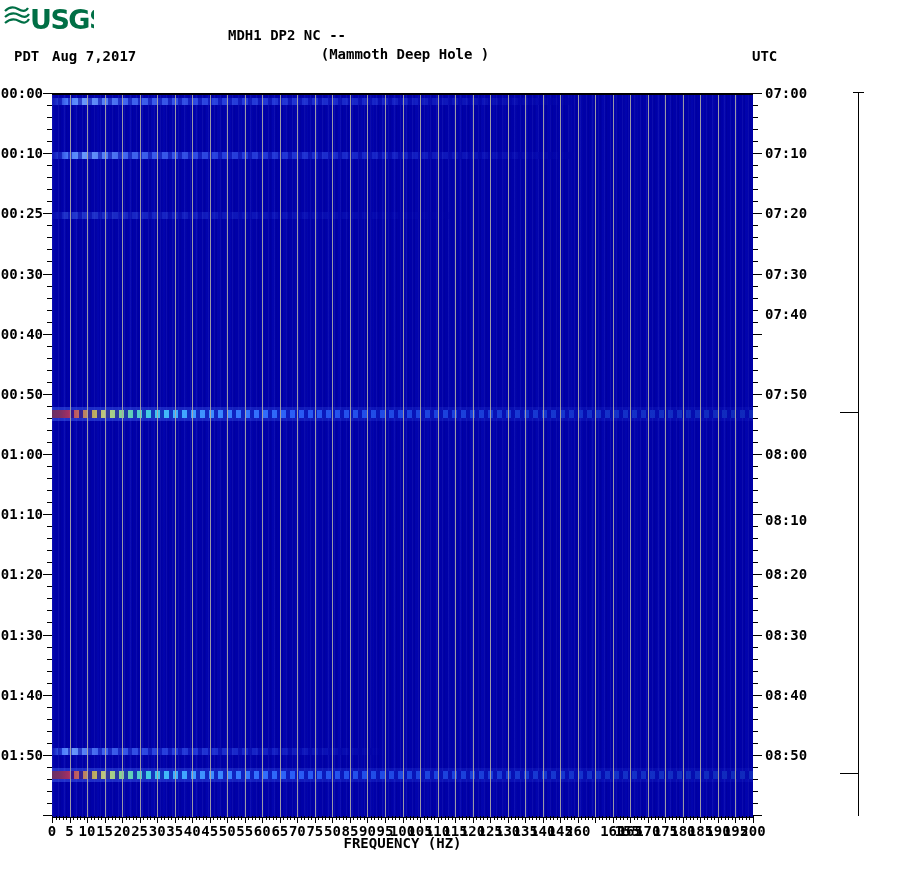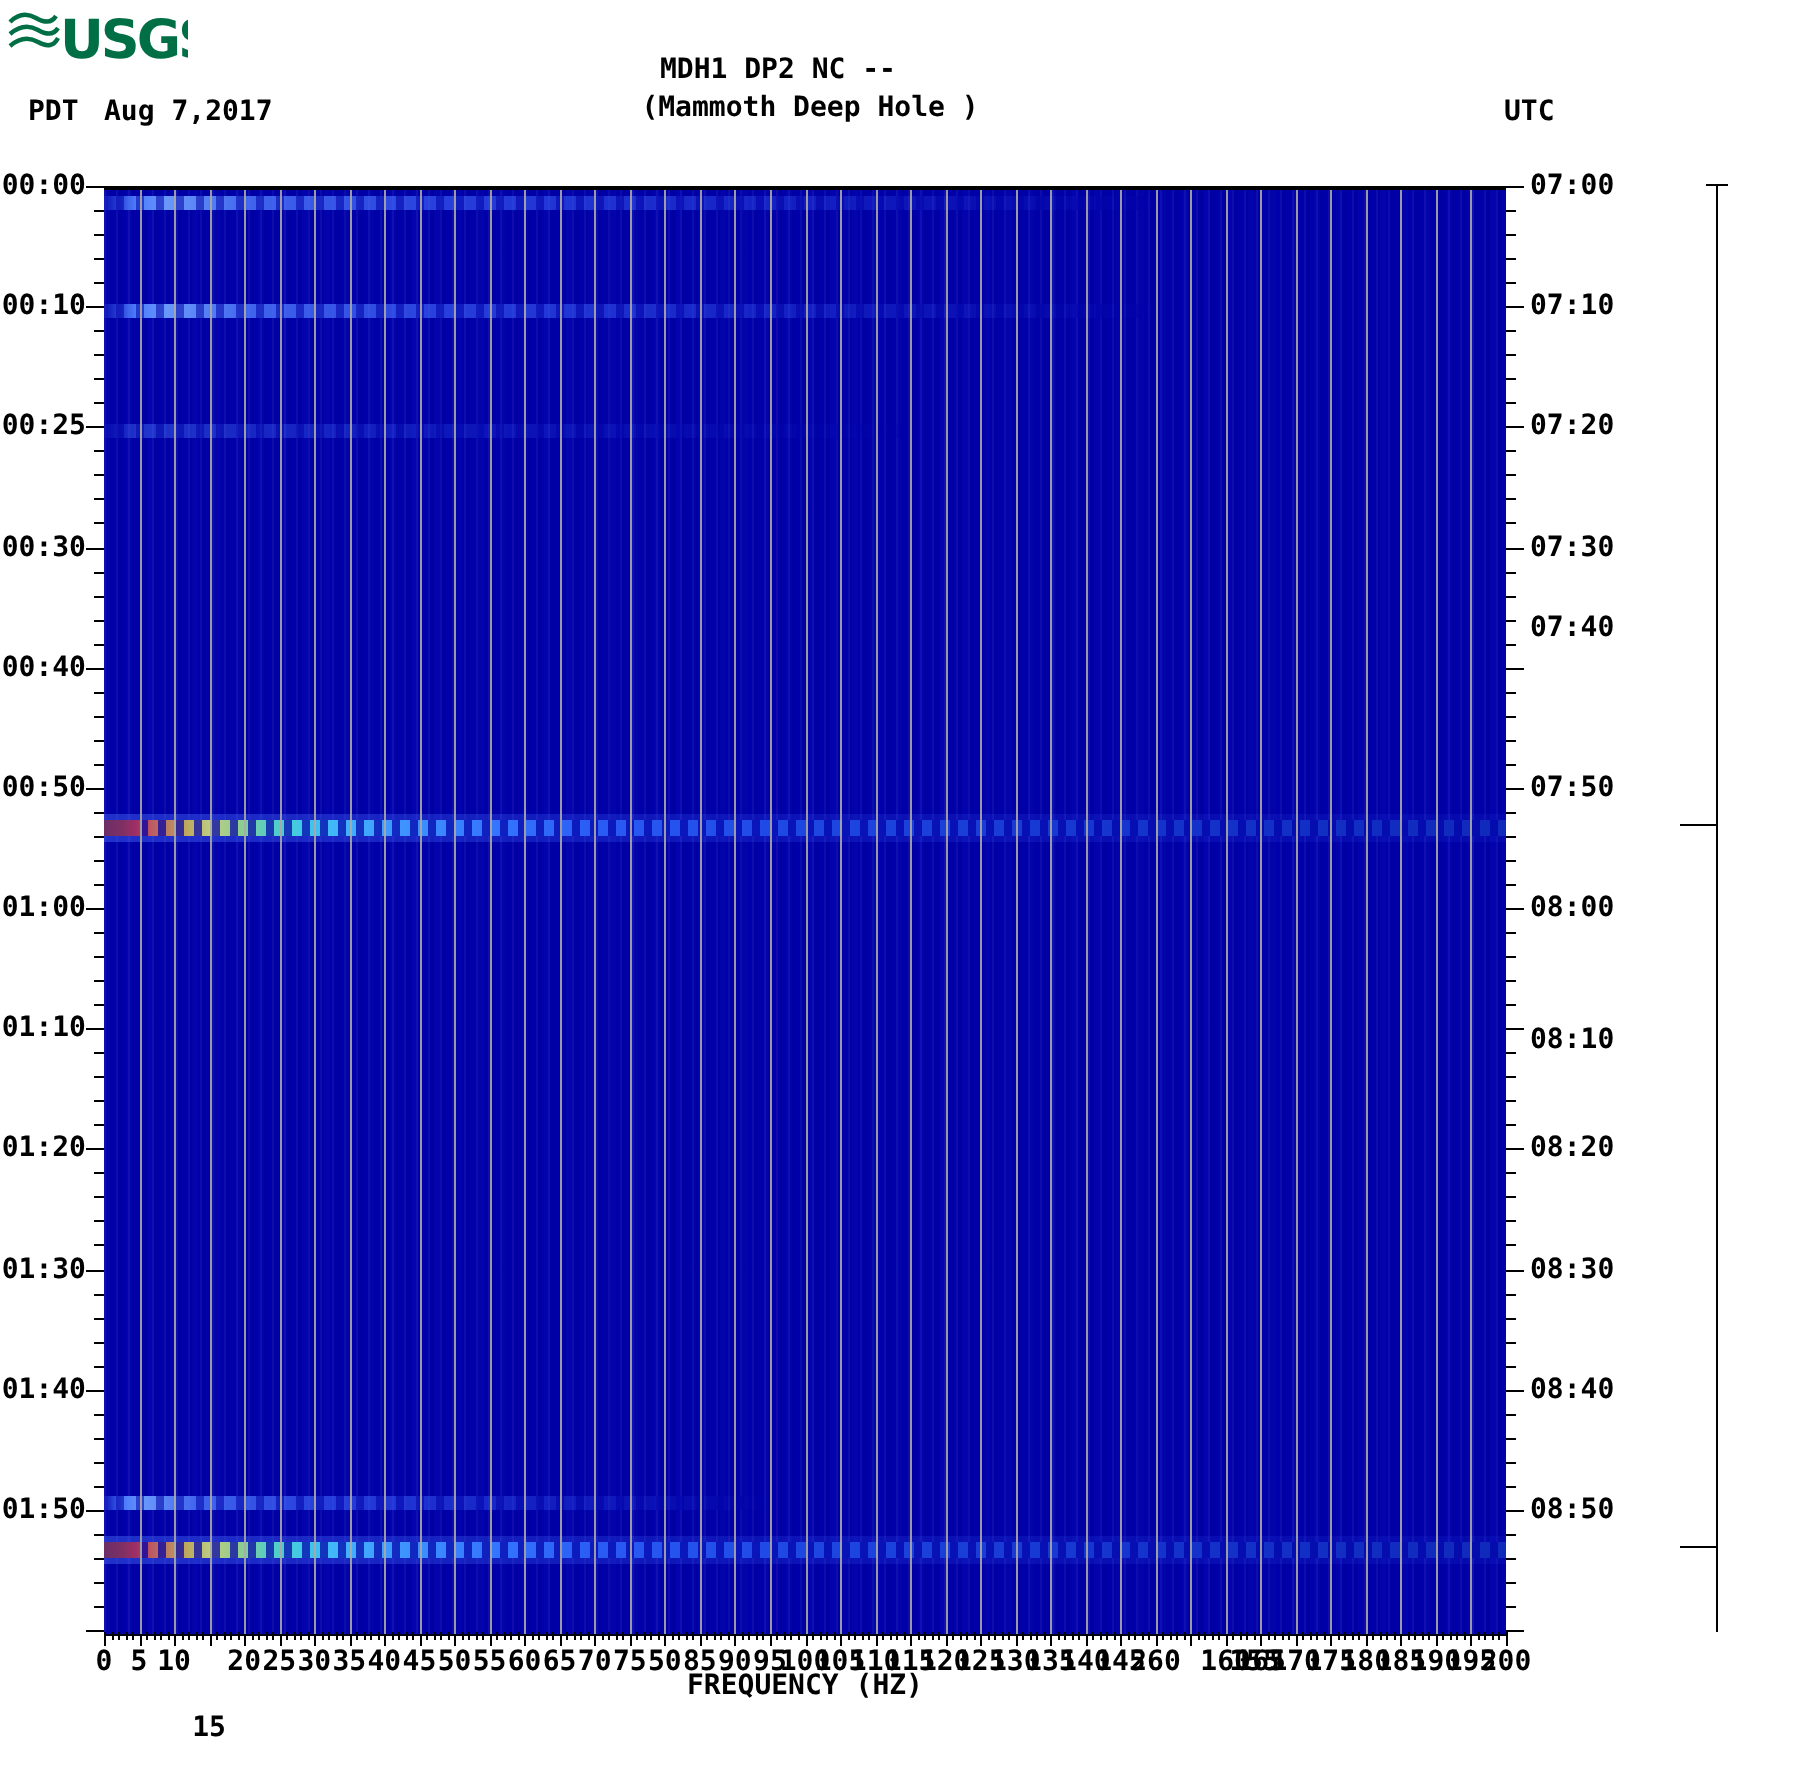--- a/index.html
+++ b/index.html
@@ -5,21 +5,21 @@
   html,body{margin:0;padding:0;}
   body{
     width:902px;height:892px;position:relative;background:#ffffff;
     font-family:"DejaVu Sans Mono","Liberation Mono",monospace;
     -webkit-font-smoothing:none;
   }
   .abs{position:absolute;}
   
   #logo{left:4px;top:3px;width:90px;height:32px;}
   .hdr-txt{font-weight:bold;font-size:14px;color:#000;white-space:pre;}
-  #station-title{left:214px;top:27px;width:350px;text-align:center;}
+  #station-title{left:228px;top:27px;width:350px;}
   #station-subtitle{left:230px;top:46px;width:350px;text-align:center;}
   #tz-left{left:14px;top:48px;}
   #date-label{left:52px;top:48px;}
   #tz-right{left:752px;top:48px;}
   
   #plot{
     left:52px;top:93px;width:701px;height:722px;
     background:
       repeating-linear-gradient(90deg, rgba(255,255,255,0.05) 0 1px, rgba(0,0,0,0) 1px 2px,
         rgba(0,0,70,0.08) 2px 3px, rgba(0,0,0,0) 3px 6px),
@@ -497,21 +497,21 @@
     <div class="tick" style="left: 731.97px; top: 816px; width: 1px; height: 4px;"></div>
     <div class="tick" style="left: 735.475px; top: 816px; width: 1px; height: 7px;"></div>
     <div class="tick" style="left: 738.98px; top: 816px; width: 1px; height: 4px;"></div>
     <div class="tick" style="left: 742.485px; top: 816px; width: 1px; height: 4px;"></div>
     <div class="tick" style="left: 745.99px; top: 816px; width: 1px; height: 4px;"></div>
     <div class="tick" style="left: 749.495px; top: 816px; width: 1px; height: 4px;"></div>
     <div class="tick" style="left: 753px; top: 816px; width: 1px; height: 7px;"></div>
     <div class="axis-lbl xlbl" style="left: 52px; top: 823px;">0</div>
     <div class="axis-lbl xlbl" style="left: 69.525px; top: 823px;">5</div>
     <div class="axis-lbl xlbl" style="left: 87.05px; top: 823px;">10</div>
-    <div class="axis-lbl xlbl" style="left: 104.575px; top: 823px; margin-top: 33px;">15</div>
+    <div class="axis-lbl xlbl" style="left: 104.575px; top: 823px;">15</div>
     <div class="axis-lbl xlbl" style="left: 122.1px; top: 823px;">20</div>
     <div class="axis-lbl xlbl" style="left: 139.625px; top: 823px;">25</div>
     <div class="axis-lbl xlbl" style="left: 157.15px; top: 823px;">30</div>
     <div class="axis-lbl xlbl" style="left: 174.675px; top: 823px;">35</div>
     <div class="axis-lbl xlbl" style="left: 192.2px; top: 823px;">40</div>
     <div class="axis-lbl xlbl" style="left: 209.725px; top: 823px;">45</div>
     <div class="axis-lbl xlbl" style="left: 227.25px; top: 823px;">50</div>
     <div class="axis-lbl xlbl" style="left: 244.775px; top: 823px;">55</div>
     <div class="axis-lbl xlbl" style="left: 262.3px; top: 823px;">60</div>
     <div class="axis-lbl xlbl" style="left: 279.825px; top: 823px;">65</div>

